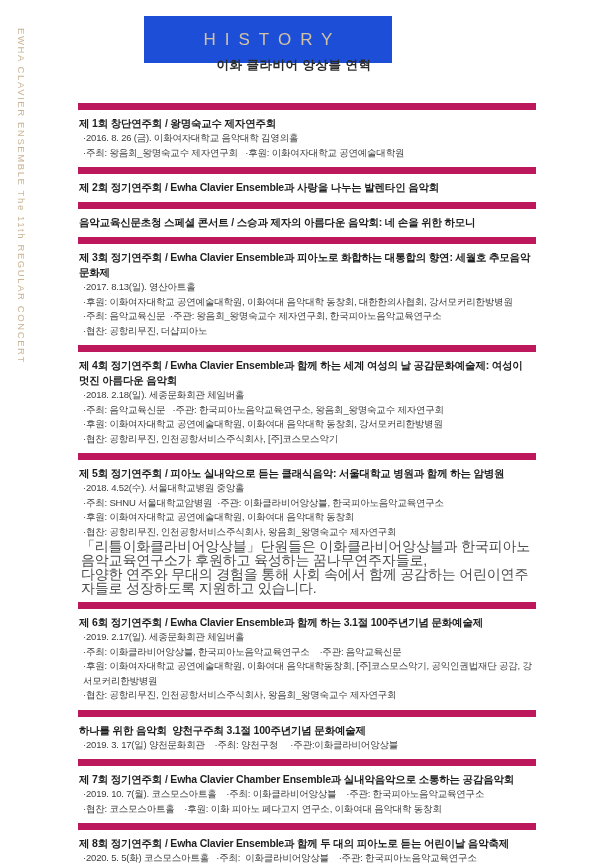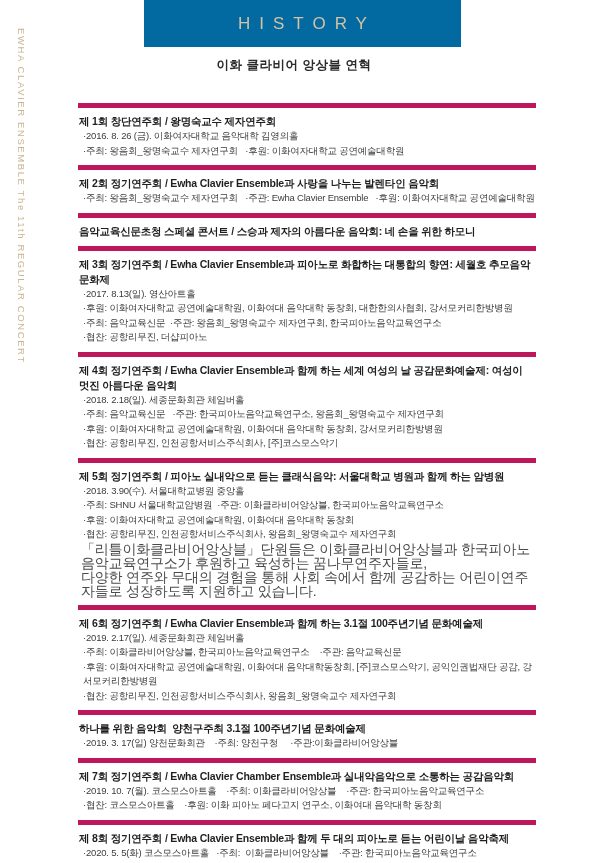--- a/index.html
+++ b/index.html
@@ -10,38 +10,38 @@
   }
   
   .side-caption{
     position:absolute;left:16px;top:28px;height:420px;
     writing-mode:vertical-rl;
     font-size:9.5px;letter-spacing:1.6px;color:#c9b493;
     white-space:nowrap;
   }
   
   .header-box{
-    position:absolute;left:144px;top:0;width:317px;height:47px;
-    background:#0369a1;display:flex;align-items:center;justify-content:center;
+    position:absolute;left:144px;top:16px;width:248px;height:47px;
+    background:#1d4ed8;display:flex;align-items:center;justify-content:center;
   }
   .header-title{
     color:#d3c2a4;font-size:17px;letter-spacing:9px;font-weight:400;
     padding-left:9px; 
   }
   .subtitle{
     position:absolute;left:0;top:57px;width:588px;text-align:center;
     font-size:12.5px;font-weight:700;color:#2b2b2b;letter-spacing:0.5px;
   }
   
   .history-list{
     position:absolute;left:78px;top:103px;width:458px;
     border-bottom:1px solid #c9c9c9;
   }
   .entry{
-    border-top:5px solid #be185d;
+    border-top:7px solid #be185d;
     padding:6px 1px 7px 1px;
   }
   .entry-title{
     font-size:10.5px;font-weight:700;color:#1f1f1f;line-height:15px;
     white-space:pre-wrap;letter-spacing:-0.2px;
   }
   .detail-line{
     font-size:9.5px;color:#3c3c3c;line-height:14.5px;padding-left:4px;
     white-space:pre-wrap;letter-spacing:-0.2px;
   }
@@ -66,21 +66,20 @@
     <div class="entry-title">제 1회 창단연주회 / 왕명숙교수 제자연주회</div>
     <div class="entry-lines">
         <div class="detail-line">·2016. 8. 26 (금). 이화여자대학교 음악대학 김영의홀</div>
         <div class="detail-line">·주최: 왕음회_왕명숙교수 제자연구회   ·후원: 이화여자대학교 공연예술대학원</div>
       </div>
   </div>
 
   <div class="entry">
     <div class="entry-title">제 2회 정기연주회 / Ewha Clavier Ensemble과 사랑을 나누는 발렌타인 음악회</div>
     <div class="entry-lines">
-        <div class="detail-line">·주최: 왕음회_왕명숙교수 제자연구회   ·주관: Ewha Clavier Ensemble   ·후원: 이화여자대학교 공연예술대학원</div>
       </div>
   </div>
 
   <div class="entry">
     <div class="entry-title">음악교육신문초청 스페셜 콘서트 / 스승과 제자의 아름다운 음악회: 네 손을 위한 하모니</div>
   </div>
 
   <div class="entry">
     <div class="entry-title">제 3회 정기연주회 / Ewha Clavier Ensemble과 피아노로 화합하는 대통합의 향연: 세월호 추모음악문화제</div>
     <div class="entry-lines">
@@ -97,21 +96,21 @@
         <div class="detail-line">·2018. 2.18(일). 세종문화회관 체임버홀</div>
         <div class="detail-line">·주최: 음악교육신문   ·주관: 한국피아노음악교육연구소, 왕음회_왕명숙교수 제자연구회</div>
         <div class="detail-line">·후원: 이화여자대학교 공연예술대학원, 이화여대 음악대학 동창회, 강서모커리한방병원</div>
         <div class="detail-line">·협찬: 공항리무진, 인천공항서비스주식회사, [주]코스모스악기</div>
       </div>
   </div>
 
   <div class="entry">
     <div class="entry-title">제 5회 정기연주회 / 피아노 실내악으로 듣는 클래식음악: 서울대학교 병원과 함께 하는 암병원</div>
     <div class="entry-lines">
-        <div class="detail-line">·2018. 3.90(수). 서울대학교병원 중앙홀</div>
+        <div class="detail-line">·2018. 4.52(수). 서울대학교병원 중앙홀</div>
         <div class="detail-line">·주최: SHNU 서울대학교암병원  ·주관: 이화클라비어앙상블, 한국피아노음악교육연구소</div>
         <div class="detail-line">·후원: 이화여자대학교 공연예술대학원, 이화여대 음악대학 동창회</div>
         <div class="detail-line">·협찬: 공항리무진, 인천공항서비스주식회사, 왕음회_왕명숙교수 제자연구회</div>
         <div class="note-line">「리틀이화클라비어앙상블」단원들은 이화클라비어앙상블과 한국피아노음악교육연구소가 후원하고 육성하는 꿈나무연주자들로,</div>
         <div class="note-line">다양한 연주와 무대의 경험을 통해 사회 속에서 함께 공감하는 어린이연주자들로 성장하도록 지원하고 있습니다.</div>
       </div>
   </div>
 
   <div class="entry">
     <div class="entry-title">제 6회 정기연주회 / Ewha Clavier Ensemble과 함께 하는 3.1절 100주년기념 문화예술제</div>

